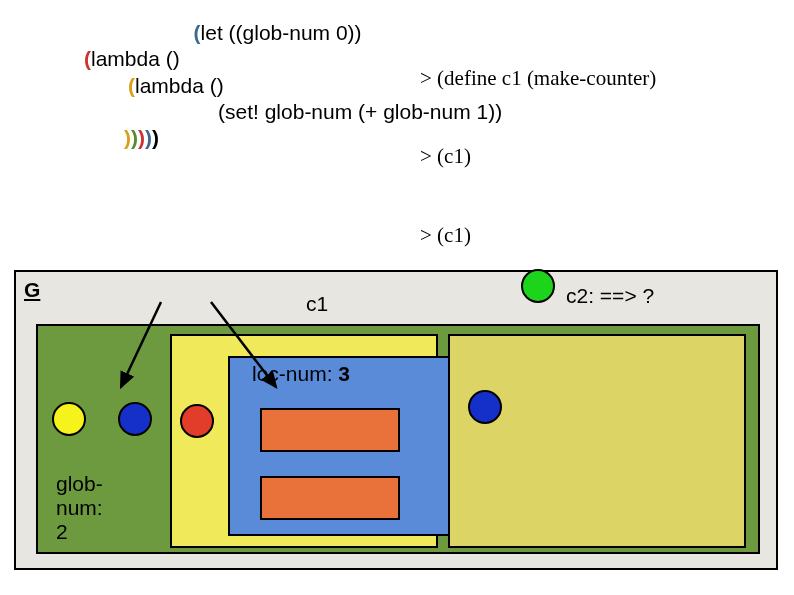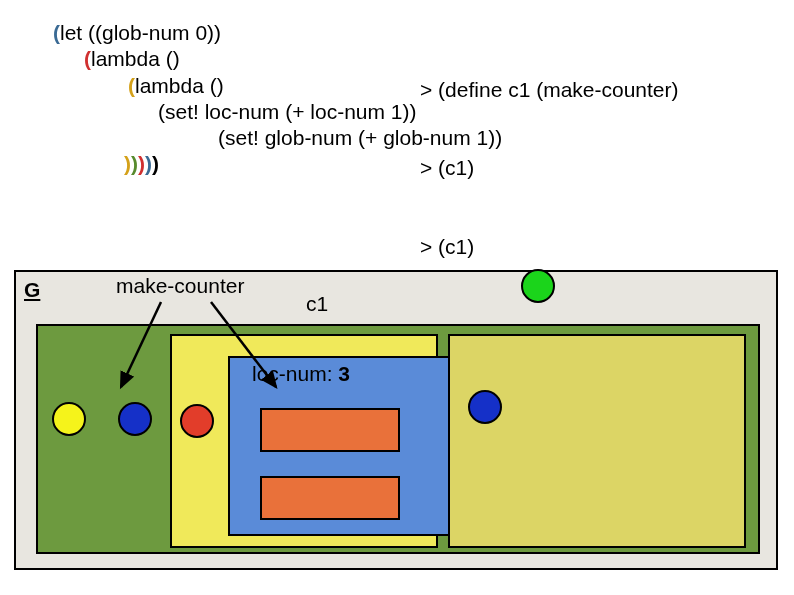--- a/index.html
+++ b/index.html
@@ -15,23 +15,23 @@
   }
   .code-area {
     position: absolute;
     top: 20px;
     left: 38px;
     font-family: Arial, Helvetica, sans-serif;
     line-height: 1.25;
   }
   .repl-area {
     position: absolute;
-    top: 24px;
+    top: 12px;
     left: 420px;
-    font-family: Liberation Sans, sans-serif;
+    font-family: Liberation Serif, serif;
     line-height: 1.25;
     white-space: pre;
   }
   .paren { font-weight: bold; }
   .p0 { color: #000; }
   .p1 { color: #3a6a94; } 
   .p2 { color: #d03030; } 
   .p3 { color: #578b2e; } 
   .p4 { color: #d4a11a; } 
 
@@ -166,51 +166,53 @@
   .arrow-svg {
     position: absolute;
     top: 0; left: 0;
     pointer-events: none;
   }
 </style>
 </head>
 <body>
 
 <div class="code-area">
-  <div style="padding-left:15px;">
+  <div style="padding-left:15px;text-align:center;">
     <span class="paren p1">(</span><span>let ((glob-num 0))</span>
   </div>
   <div style="padding-left:46px;">
     <span class="paren p2">(</span><span>lambda ()</span>
   </div>
   <div style="padding-left:90px;">
     <span class="paren p4">(</span><span>lambda ()</span>
   </div>
-  <div style="padding-left:120px;"><span>(set! loc-num (+ loc-num 1))</span></div>
   <div style="padding-left:180px;"><span>(set! glob-num (+ glob-num 1))</span></div>
   <div style="padding-left:86px;">
     <span class="paren p4">)</span><span class="paren p3">)</span><span class="paren p2">)</span><span class="paren p1">)</span><span class="paren p0">)</span>
   </div>
 </div>
 
 <div class="repl-area">
   <div>&gt; (define c1 (make-counter)</div>
   <div>&gt; (c1)</div>
   <div>&gt; (c1)</div>
   <div>&gt; (define c2 (make-counter)</div>
 </div>
 
 <div class="diag">
   <div class="outer-frame">
     <div class="g-label">G</div>
-    <div class="mk-label">make-counter</div>
     <div class="c1-label">c1</div>
     <div class="green-circle"></div>
+    <div class="c2-label">c2: ==&gt; ?</div>
 
     <div class="env-green">
+      <div class="glob-label">glob-
+num:
+2</div>
       <div class="yellow-dot"></div>
       <div class="blue-dot-a"></div>
 
       <div class="env-yellow-left">
         <div class="red-dot-a"></div>
         <div class="env-blue">
           <div class="locnum-label">
             <span>loc-num: </span><span class="bold">3</span>
           </div>
           <div class="orange-a"></div>

